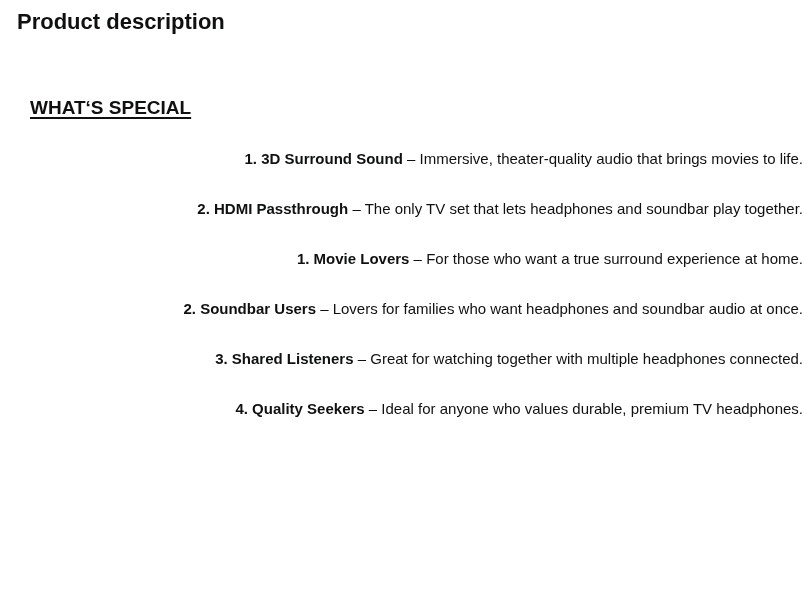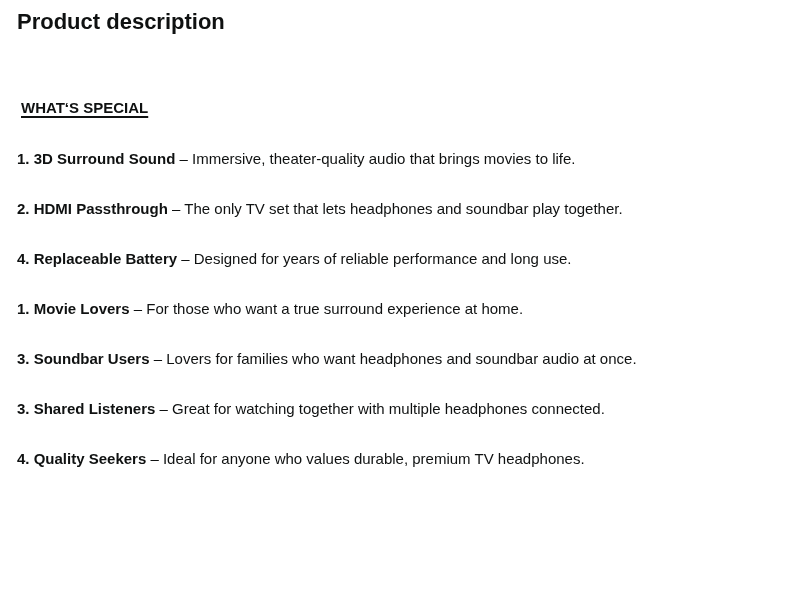--- a/index.html
+++ b/index.html
@@ -18,33 +18,34 @@
     background: #ffffff;
   }
   .page-title {
     font-size: 22px;
     font-weight: 700;
     line-height: 28px;
     margin: 0 0 62px 0;
     letter-spacing: 0;
   }
   .section-heading {
-    font-size: 15px;
+    font-size: 19px;
     font-weight: 700;
     line-height: 19px;
-    margin: 0 0 31px 4px;
+    margin: 0 0 31px 13px;
     text-decoration: underline;
     text-underline-offset: 3px;
     text-decoration-thickness: 1.5px;
   }
   .feature-item {
     font-size: 15px;
     line-height: 21px;
     margin: 0 0 29px 0;
     font-weight: 400;
+    text-align: right;
   }
   .feature-item strong {
     font-weight: 700;
   }
   .sep {
     font-weight: 400;
   }
 </style>
 </head>
 <body>
@@ -61,35 +62,30 @@
     <span>Immersive, theater-quality audio that brings movies to life.</span>
   </p>
 
   <p class="feature-item">
     <strong>2. HDMI Passthrough</strong>
     <span class="sep">–</span>
     <span>The only TV set that lets headphones and soundbar play together.</span>
   </p>
 
 
-  <p class="feature-item">
-    <strong>4. Replaceable Battery</strong>
-    <span class="sep">–</span>
-    <span>Designed for years of reliable performance and long use.</span>
-  </p>
 
 
   <p class="feature-item">
     <strong>1. Movie Lovers</strong>
     <span class="sep">–</span>
     <span>For those who want a true surround experience at home.</span>
   </p>
 
   <p class="feature-item">
-    <strong>3. Soundbar Users</strong>
+    <strong>2. Soundbar Users</strong>
     <span class="sep">–</span>
     <span>Lovers for families who want headphones and soundbar audio at once.</span>
   </p>
 
   <p class="feature-item">
     <strong>3. Shared Listeners</strong>
     <span class="sep">–</span>
     <span>Great for watching together with multiple headphones connected.</span>
   </p>
 

